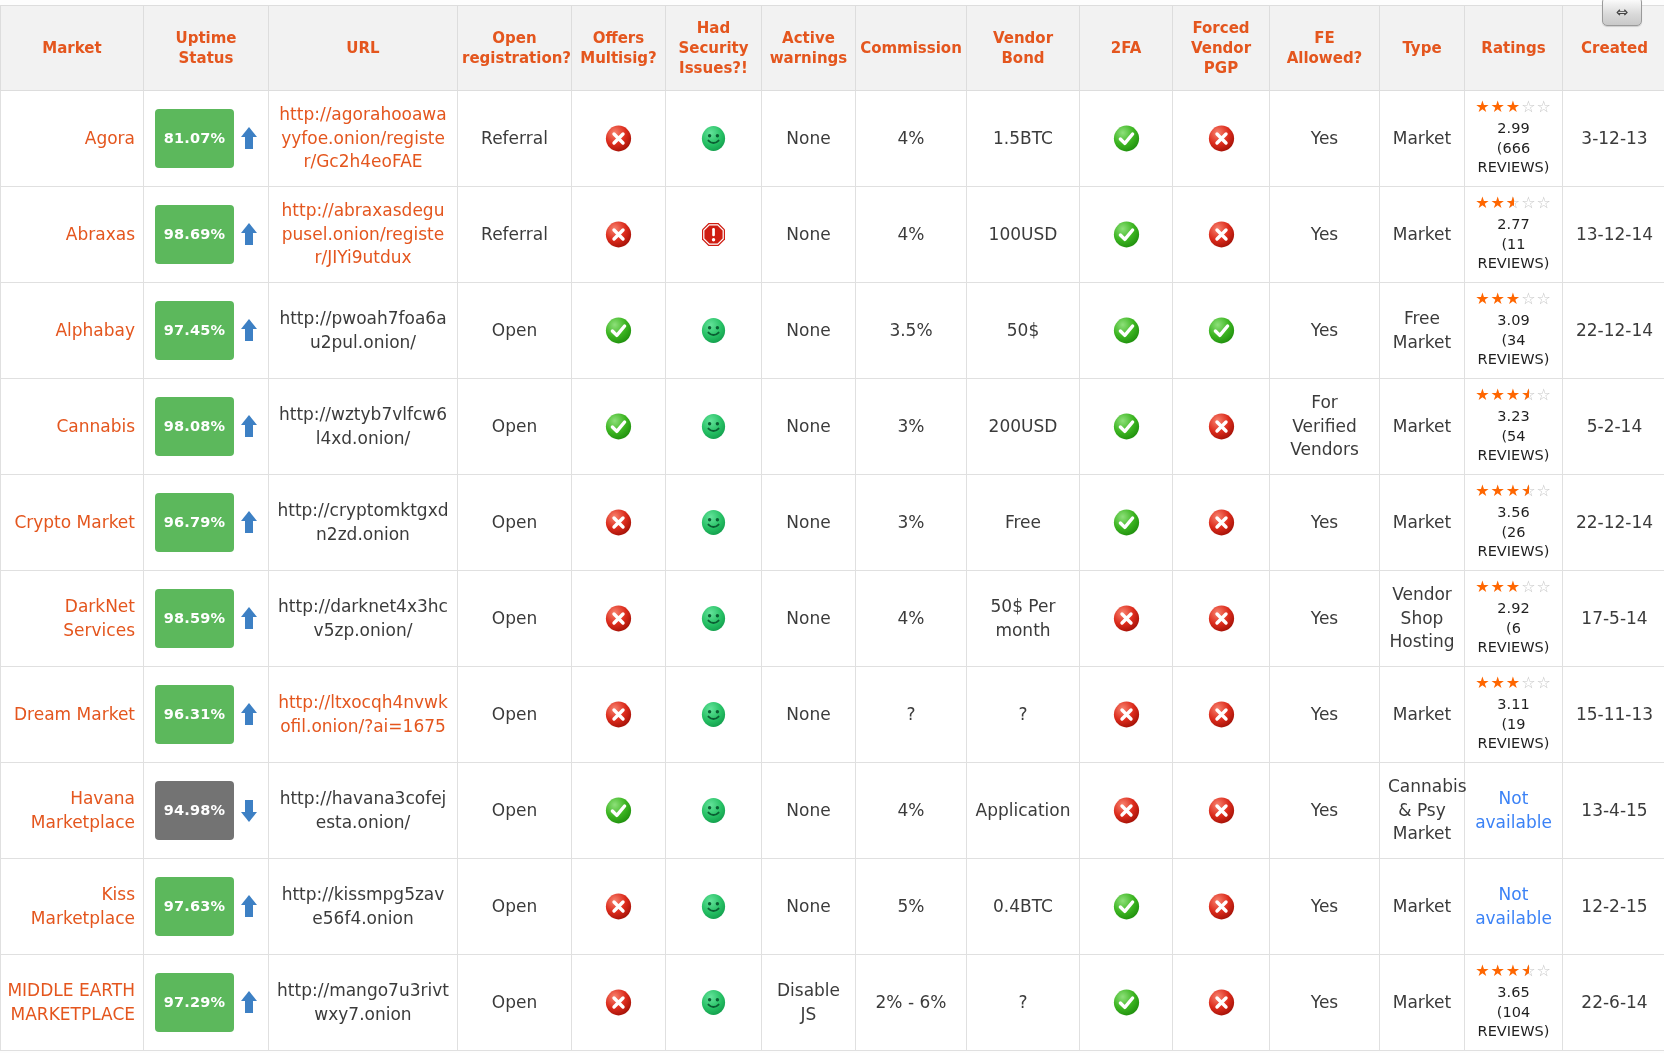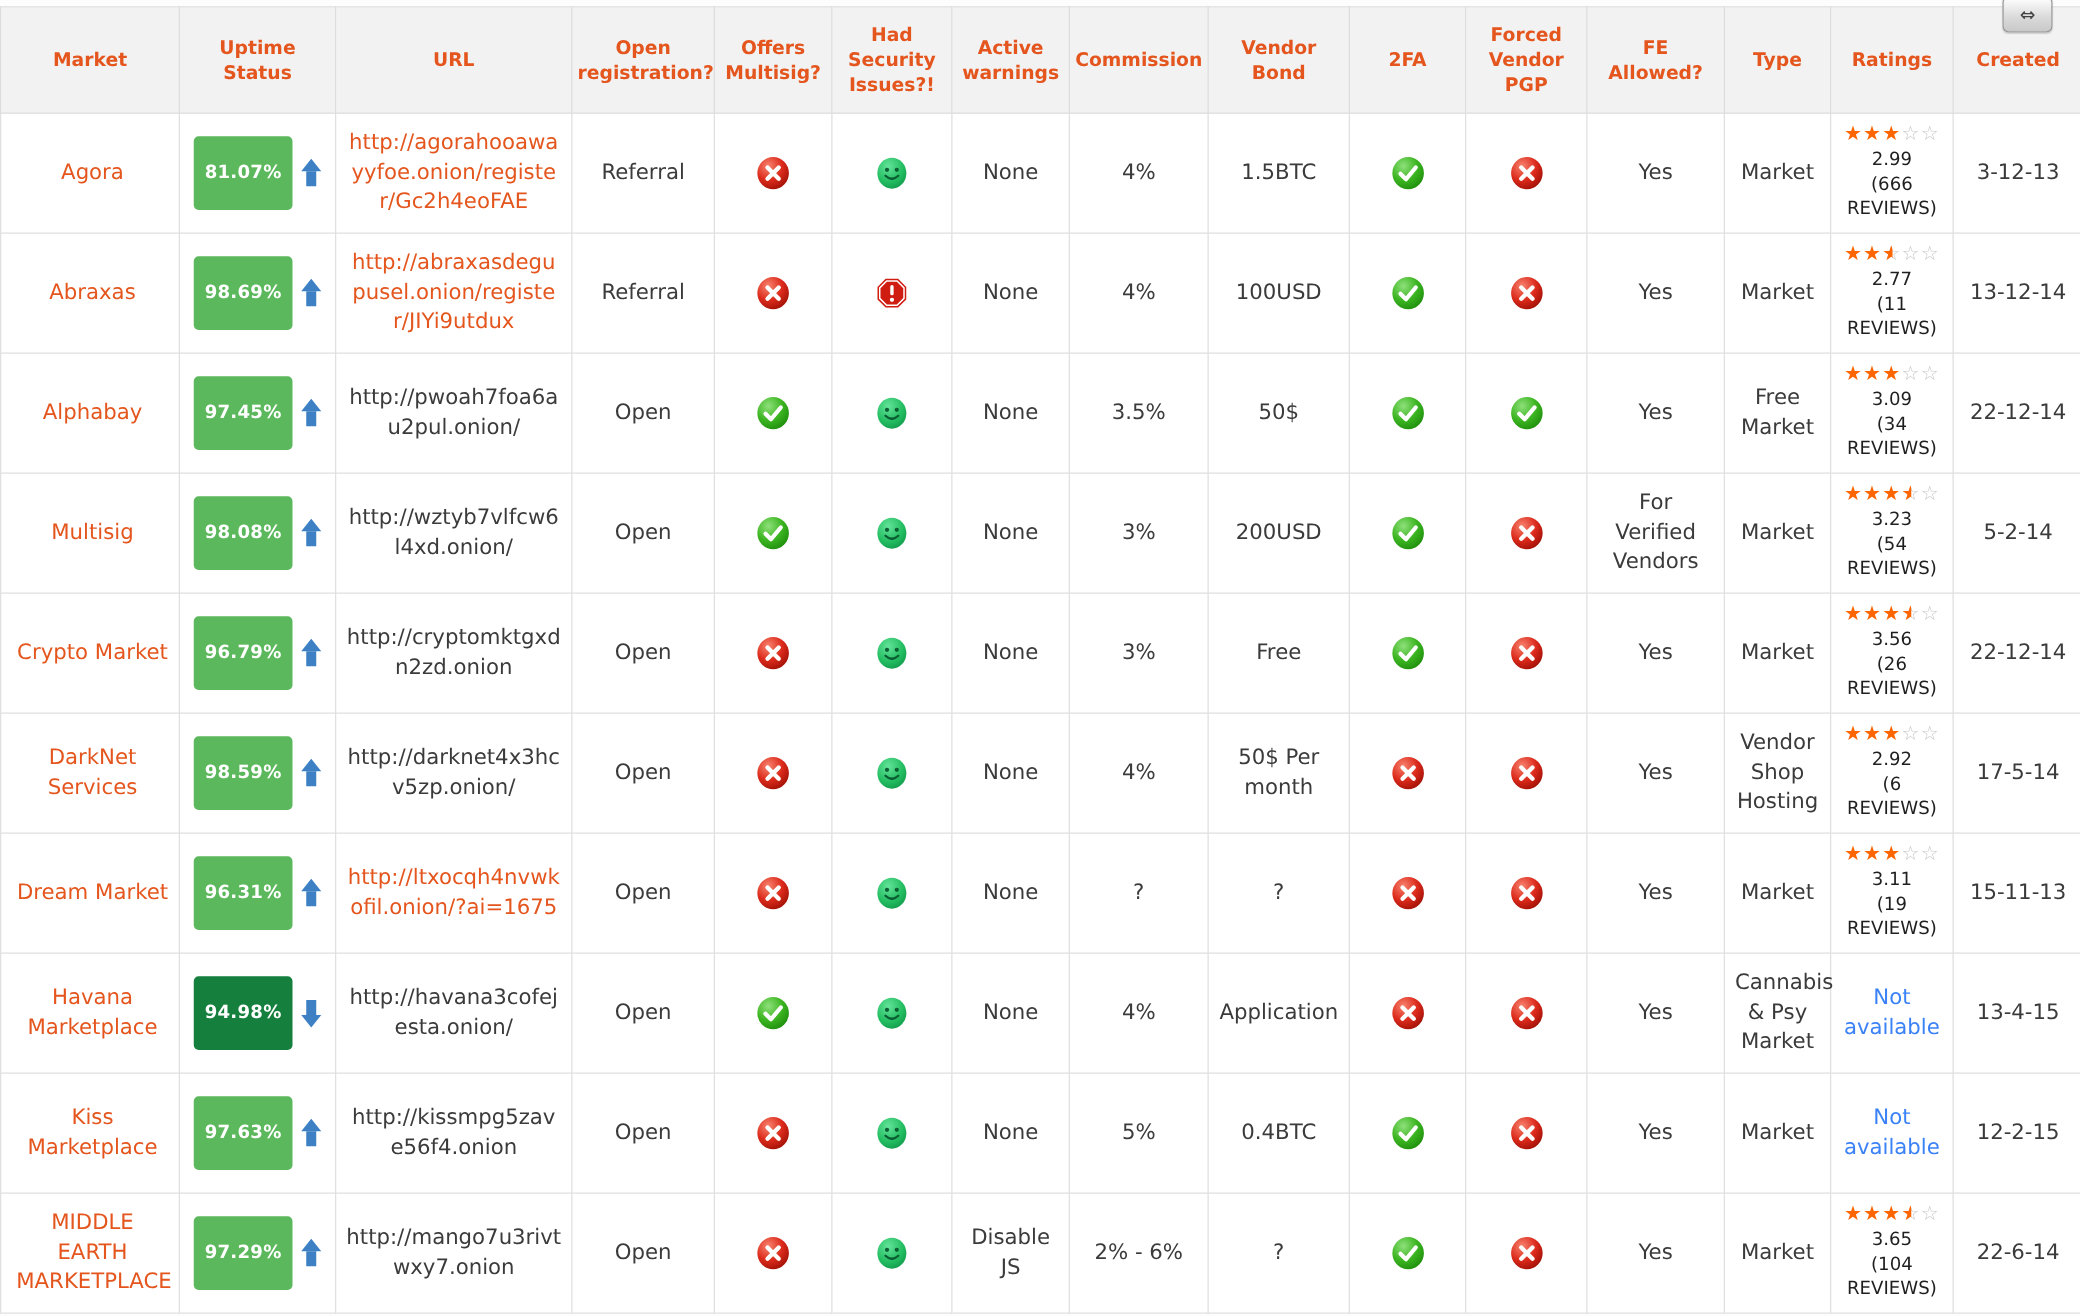--- a/index.html
+++ b/index.html
@@ -15,30 +15,30 @@
   th{
     background:#f2f2f2;color:#e4561e;font-size:15px;font-weight:bold;
     border:1px solid #dddddd;height:80px;padding:2px 4px;text-align:center;
     line-height:1.35;
   }
   td{
     border:1px solid #e0e0e0;text-align:center;vertical-align:middle;
     font-size:17px;padding:6px 8px;height:96px;box-sizing:border-box;
     line-height:1.4;background:#fff;
   }
-  td.col-market{text-align:center;padding-left:12px;margin-top:28px;}
+  td.col-market{text-align:right;padding-left:0;margin-top:28px;}
   a.market-link{color:#e4561e;text-decoration:none;cursor:pointer;}
   .url{word-break:break-all;color:#3b3b3b;text-align:center;}
   .url.linked{color:#e4561e;cursor:pointer;}
   .badge{
     display:inline-block;color:#fff;font-weight:bold;font-size:14.5px;
     padding:19px 9px;border-radius:4px;vertical-align:middle;letter-spacing:.2px;
   }
   .badge.green{background:#5cb85c;}
-  .badge.red{background:#15803d;}
+  .badge.red{background:#737373;}
   .arr{display:inline-block;vertical-align:middle;margin-left:7px;width:16px;height:23px;position:relative;}
   .arr .head{position:absolute;left:0;width:0;height:0;border-left:8px solid transparent;border-right:8px solid transparent;}
   .arr.up .head{top:0;border-bottom:10px solid #3d80c4;}
   .arr.down .head{bottom:0;border-top:10px solid #3d80c4;}
   .arr .stem{position:absolute;left:4px;width:8px;height:12px;background:#3d80c4;}
   .arr.up .stem{top:10px;}
   .arr.down .stem{top:1px;}
   .icw{display:inline-block;width:27px;height:27px;vertical-align:middle;}
   .stars{font-size:16px;letter-spacing:1px;line-height:1;white-space:nowrap;}
   .star-full{color:#ff6600;}
@@ -274,21 +274,21 @@
           <div class="rating-score">
             <div>3.09</div>
             <div>(34 REVIEWS)</div>
           </div>
         </td>
         <td class="col-created">
           <div>22-12-14</div>
         </td>
       </tr>
       <tr>
-        <td class="col-market"><a class="market-link">Multisig</a></td>
+        <td class="col-market"><a class="market-link">Cannabis</a></td>
         <td class="col-uptime"><span class="badge green">98.08%</span><span class="arr up"><span class="head"></span><span class="stem"></span></span></td>
         <td class="col-url">
           <div class="url">http://wztyb7vlfcw6l4xd.onion/</div>
         </td>
         <td class="col-registration">
           <div>Open</div>
         </td>
         <td class="col-multisig"><svg class="icw" viewBox="0 0 27 27">
             <ellipse cx="13.5" cy="13.5" rx="12.6" ry="12.9" fill="url(#gGreen)"></ellipse>
             <path d="M7.4 14 L11.8 18.4 L19.6 9" stroke="#fff" stroke-width="3.4" stroke-linecap="round" stroke-linejoin="round" fill="none"></path>

